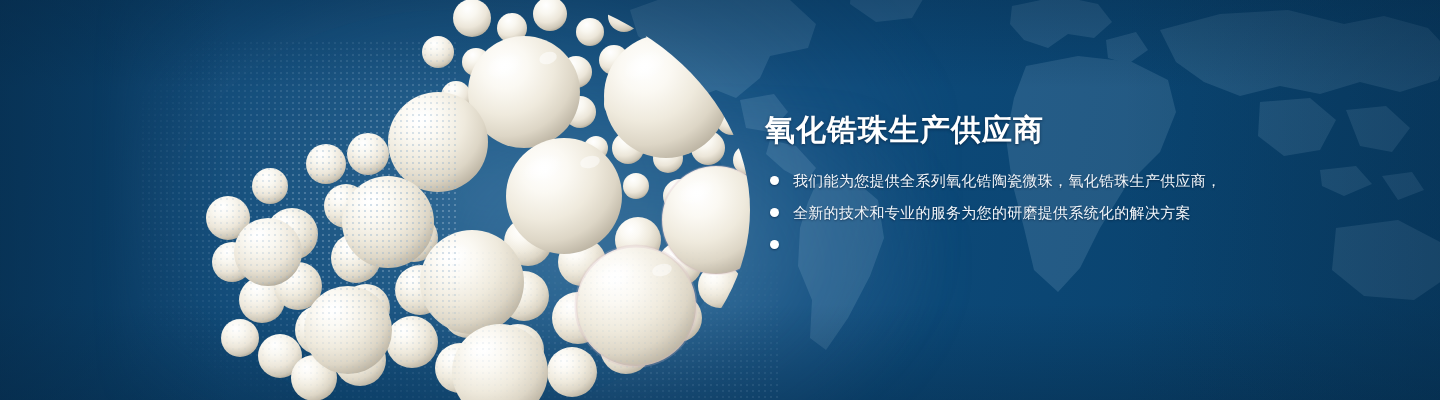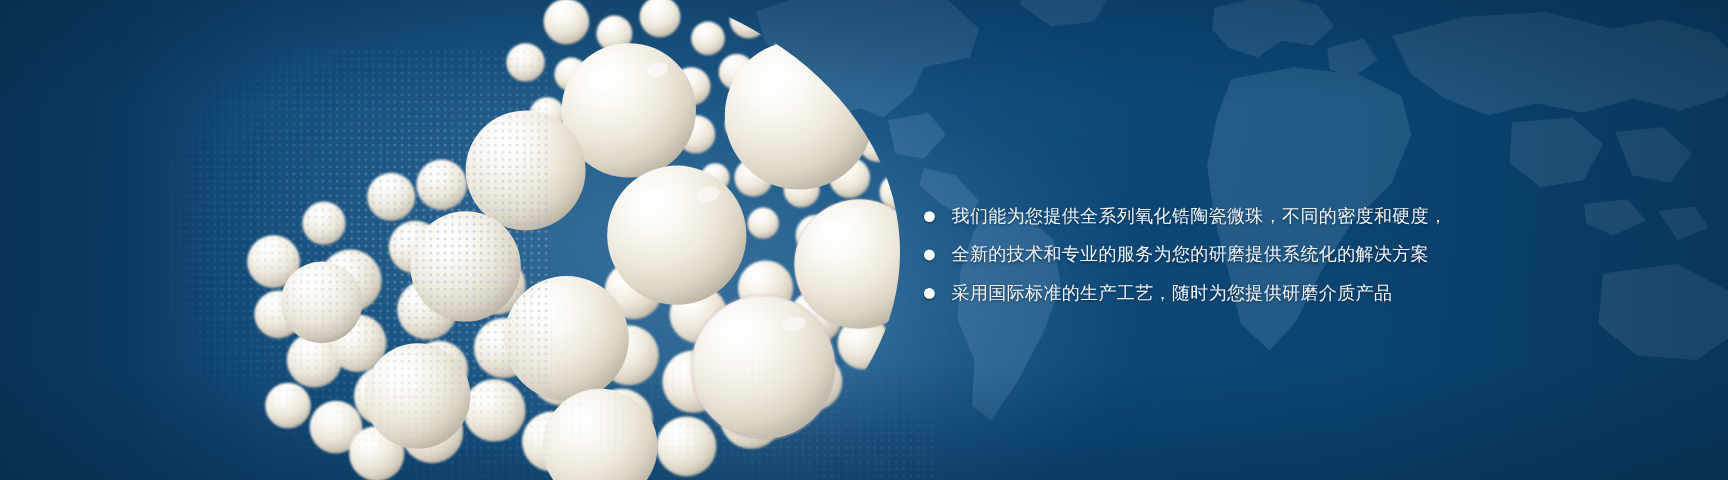--- a/index.html
+++ b/index.html
@@ -386,30 +386,30 @@
             <circle cx="596" cy="220" r="54" fill="none" stroke="#d6b8c4" stroke-width="2"></circle>
           </g>
         </g>
       </svg>
     </div>
     <div class="halftone"></div>
     <div class="halftone2"></div>
   </div>
 
   <div class="copy">
+    <h1 class="headline">氧化锆珠生产供应商</h1>
 
     <ul class="bullets">
       <li class="bullet-item">
         <span class="bullet-dot"></span>
-        <span>我们能为您提供全系列氧化锆陶瓷微珠，不同的密度和硬度，</span>
+        <span>我们能为您提供全系列氧化锆陶瓷微珠，氧化锆珠生产供应商，</span>
       </li>
       <li class="bullet-item">
         <span class="bullet-dot"></span>
         <span>全新的技术和专业的服务为您的研磨提供系统化的解决方案</span>
       </li>
       <li class="bullet-item">
         <span class="bullet-dot"></span>
-        <span>采用国际标准的生产工艺，随时为您提供研磨介质产品</span>
       </li>
     </ul>
   </div>
 
 </div>
 
 </body></html>

